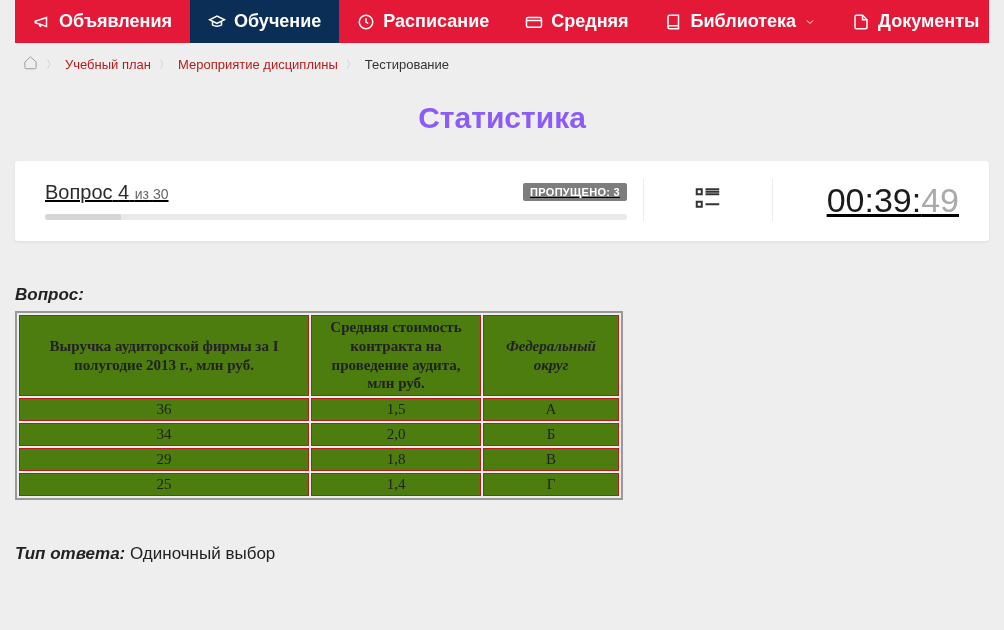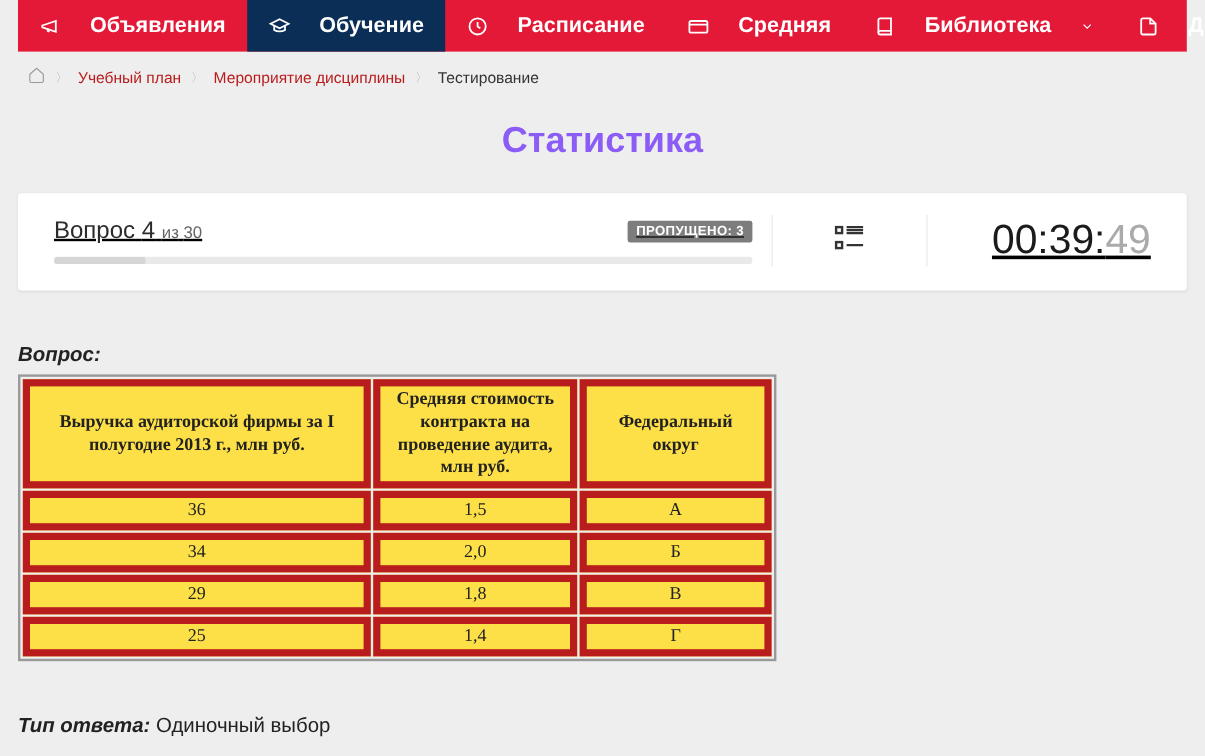--- a/index.html
+++ b/index.html
@@ -20,21 +20,21 @@
     border-radius: 0 0 0 0;
   }
   .nav-item {
     display: flex;
     align-items: center;
     padding: 11px 18px;
     color: #fff;
     font-size: 18px;
     font-weight: 600;
     cursor: pointer;
-    gap: 24px;
+    gap: 8px;
   }
   .nav-item.active {
     background: #0b2e56;
   }
   .nav-icon { display: inline-flex; }
   .breadcrumb {
     display: flex;
     align-items: center;
     padding: 12px 8px 10px 8px;
     font-size: 13px;
@@ -134,32 +134,32 @@
     line-height: 1.4;
   }
   table.data-table {
     border-collapse: separate;
     border-spacing: 2px;
     font-family: "Times New Roman", serif;
     font-size: 15px;
     border: 2px solid #999;
   }
   table.data-table th, table.data-table td {
-    border: 6px solid #b91c1c;
+    border: 1px solid #b91c1c;
     padding: 2px 10px;
     text-align: center;
-    background: #fde047;
+    background: #4d7c0f;
   }
   table.data-table th {
     font-weight: bold;
     line-height: 1.25;
   }
   table.data-table th:nth-child(1){ width: 290px; }
   table.data-table th:nth-child(2){ width: 170px; }
-  table.data-table th:nth-child(3){ width: 160px; }
+  table.data-table th:nth-child(3){ width: 136px; font-style: italic; }
   .answer-type {
     margin-top: 44px;
     font-size: 17px;
   }
   .answer-type .lbl {
     font-style: italic;
     font-weight: bold;
   }
   ::-webkit-scrollbar { width: 14px; height: 14px; }
   ::-webkit-scrollbar-track { background: #f1f1f1; }

